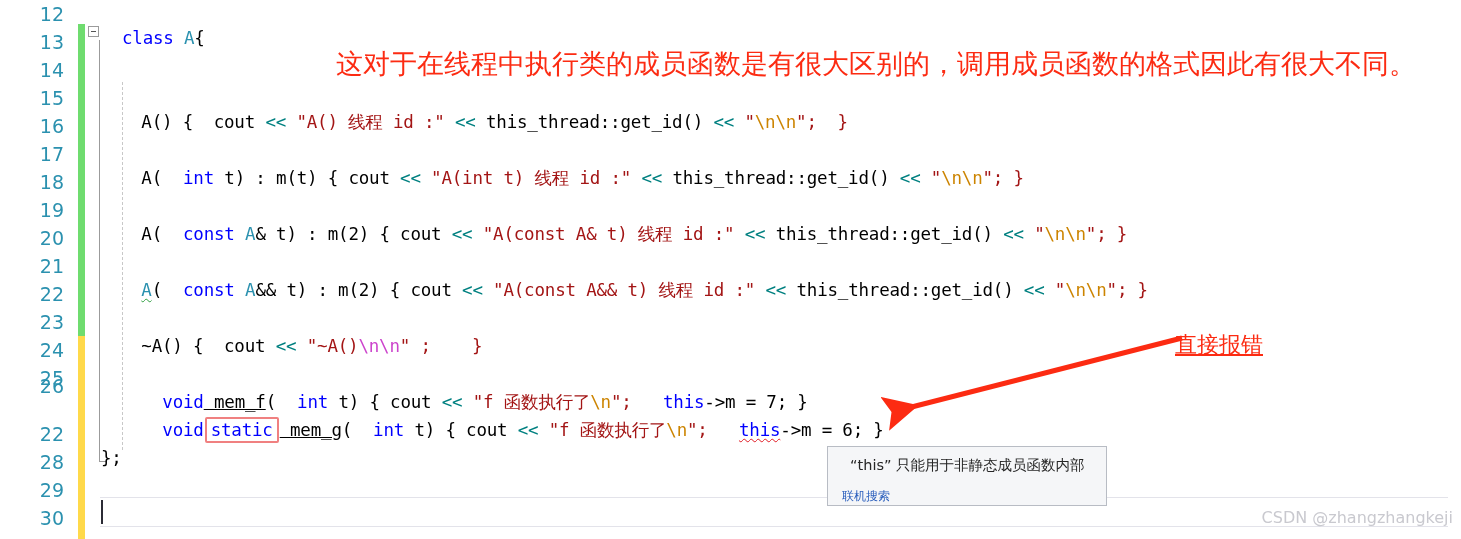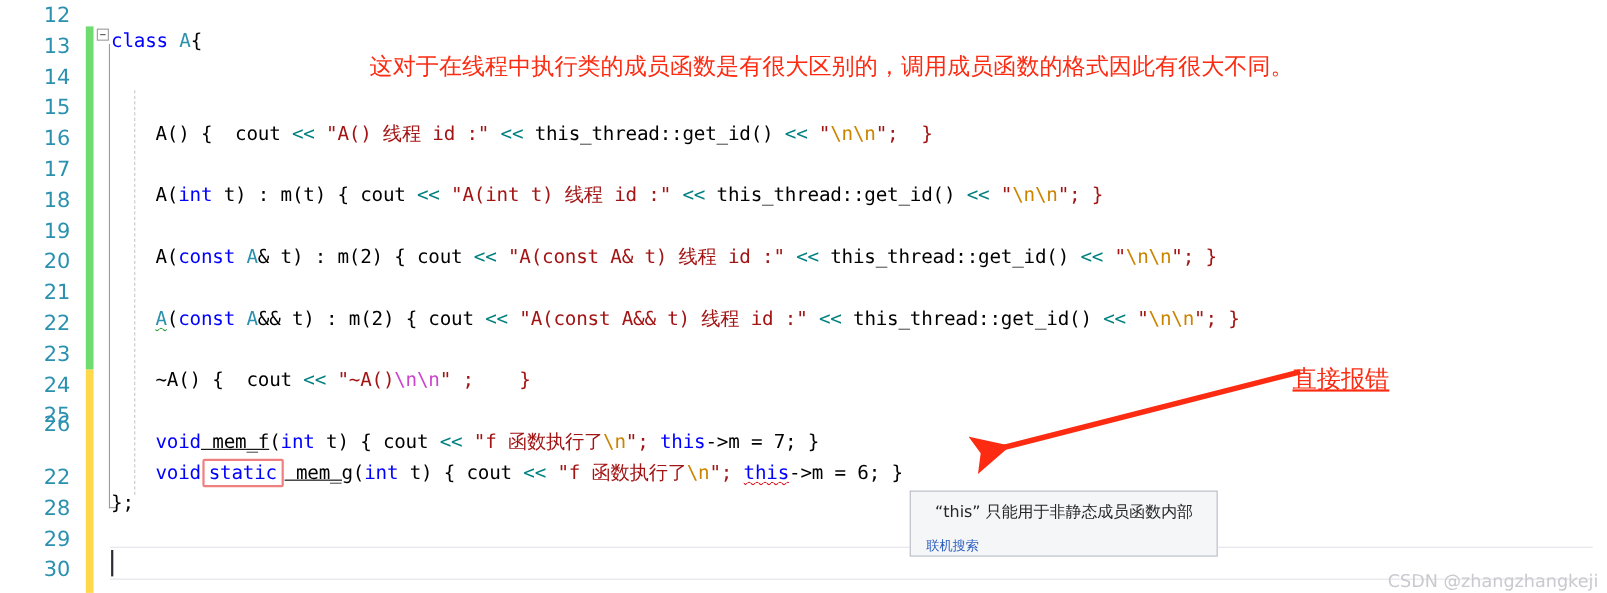--- a/index.html
+++ b/index.html
@@ -103,21 +103,21 @@
     left: 100px;
     height: 28px;
     line-height: 28px;
     white-space: pre;
     font-family: "DejaVu Sans Mono", monospace;
     font-size: 17.5px;
     color: #000000;
     letter-spacing: -0.2px;
   }
   
-  .kw   { color: #0000ff; }          
+  .kw   { color: #0000ff; margin-left: 21px; }          
   .type { color: #2b91af; }          
   .str  { color: #a31515; }          
   .op   { color: #008080; }          
   .esc  { color: #cc8400; }          
   .escp { color: #cc44cc; }          
   .fn   { color: #000000; text-decoration: underline; text-decoration-color:#000; }
   .plain{ color: #000000; }
 
   
   .squiggle-red {
@@ -163,21 +163,21 @@
   }
 
   
   .annot {
     position: absolute;
     color: #fc2b12;
     font-family: "DejaVu Sans", sans-serif;
     white-space: nowrap;
   }
   #annot-title  { left: 238px; top: 10px;  font-size: 21px; }
-  #annot-sub    { left: 336px; top: 46px;  font-size: 21px; text-align: right; }
+  #annot-sub    { left: 336px; top: 46px;  font-size: 27px; text-align: right; }
   #annot-err    { left: 1175px; top: 330px; font-size: 22px; text-decoration: underline; }
 
   .arrow-svg {
     position: absolute;
     left: 870px;
     top: 330px;
     width: 330px;
     height: 100px;
     overflow: visible;
     pointer-events: none;
@@ -210,21 +210,21 @@
     font-size: 12px;
     color: #2b5fbd;
     white-space: nowrap;
     cursor: pointer;
   }
 
   
   .watermark {
     position: absolute;
     right: 8px;
-    bottom: 1px;
+    bottom: 12px;
     font-family: "DejaVu Sans", sans-serif;
     font-size: 16px;
     color: #c9c9cf;
     white-space: nowrap;
   }
 </style>
 </head>
 <body>
 
 <div id="editor">

